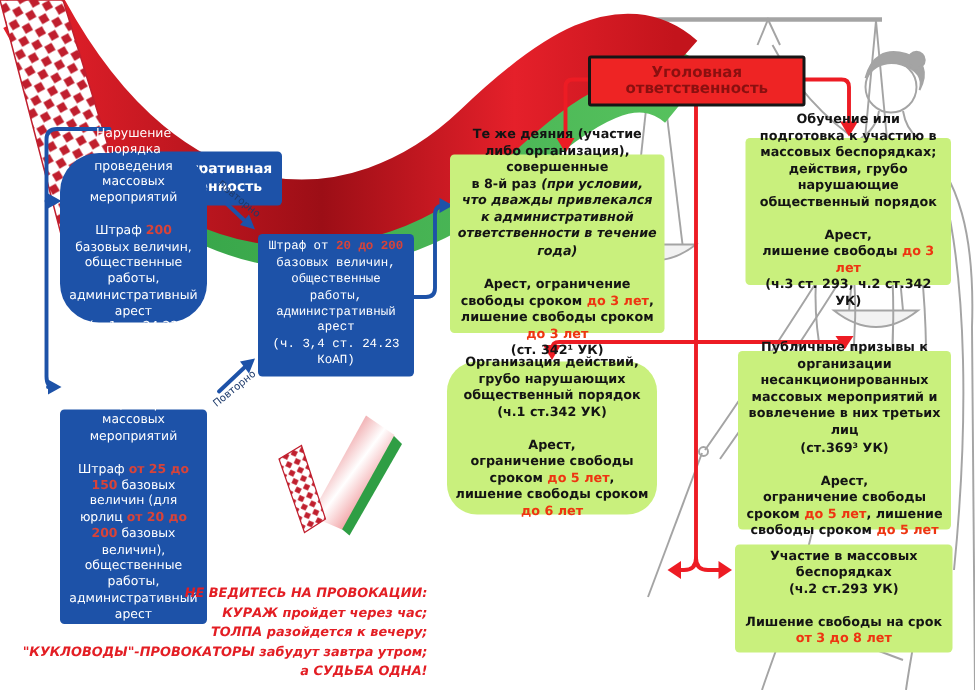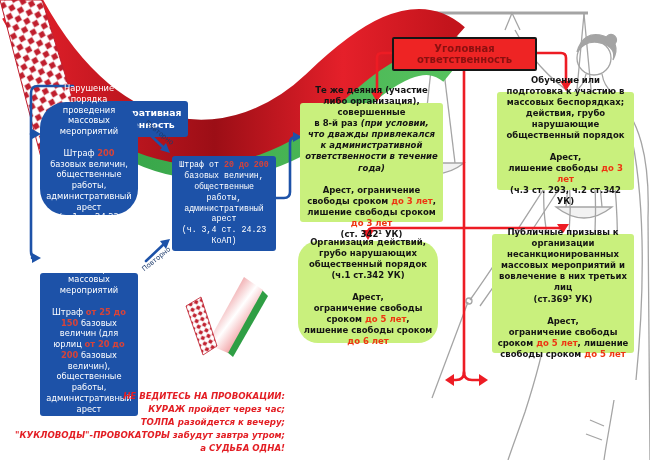--- a/index.html
+++ b/index.html
@@ -181,20 +181,26 @@
   </div>
 
   <div class="box box-green" style="left:492px;top:234px;width:142px;height:119px;">
     <div class="rich"><span>Публичные призывы к организации несанкционированных массовых мероприятий и вовлечение в них третьих лиц
 (ст.369³ УК)
 
 Арест,
 ограничение свободы сроком </span><span class="hl">до 5 лет</span><span>, лишение свободы сроком </span><span class="hl">до 5 лет</span></div>
   </div>
 
+  <div class="box box-green" style="left:490px;top:363px;width:145px;height:72px;">
+    <div class="rich"><span>Участие в массовых беспорядках
+(ч.2 ст.293 УК)
+
+Лишение свободы на срок </span><span class="hl">от 3 до 8 лет</span></div>
+  </div>
 
   <div class="warning">НЕ ВЕДИТЕСЬ НА ПРОВОКАЦИИ:
 КУРАЖ пройдет через час;
 ТОЛПА разойдется к вечеру;
 "КУКЛОВОДЫ"-ПРОВОКАТОРЫ забудут завтра утром;
 а СУДЬБА ОДНА!</div>
 
 </div>
 
 </body></html>

